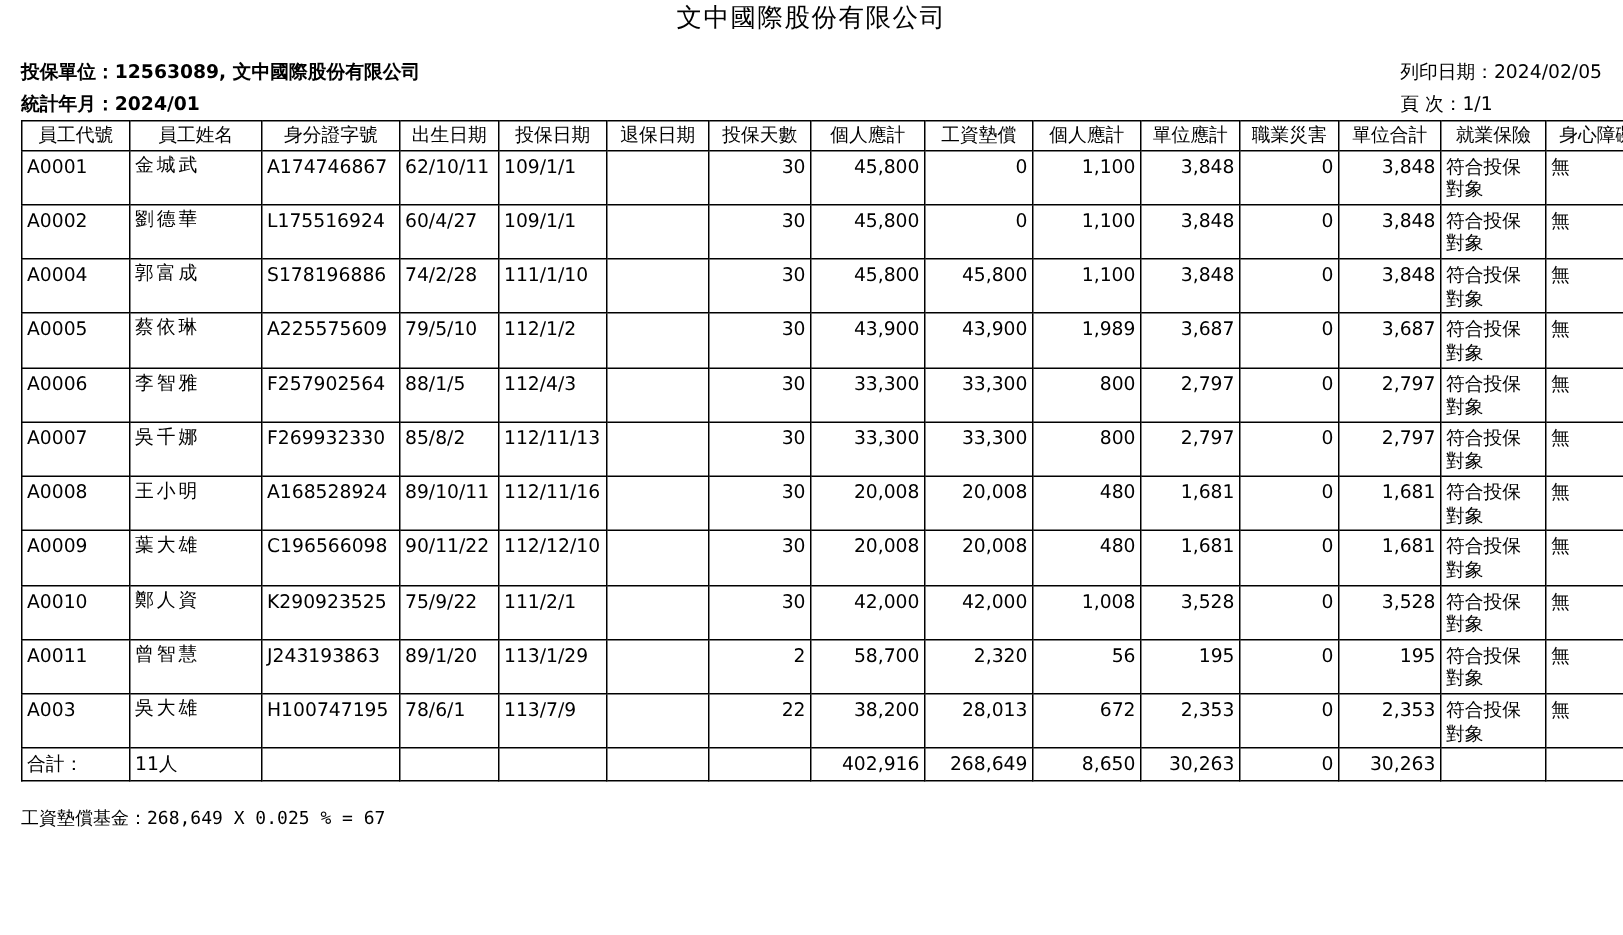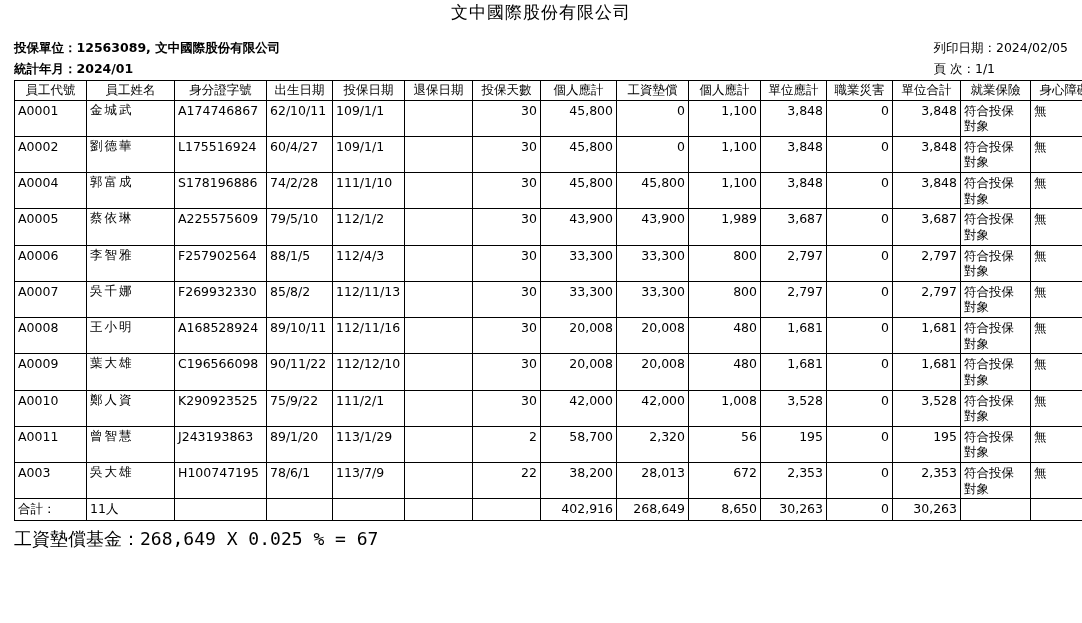--- a/index.html
+++ b/index.html
@@ -68,22 +68,22 @@
     text-align: center;
     height: 17px;
     padding: 1px 2px;
     white-space: nowrap;
   }
   .num { text-align: right; }
   .lft { text-align: left; }
   tbody td { height: 30px; }
   tbody tr.total td { height: 17px; }
   .footer-note {
-    margin-top: 6px;
-    font-size: 18px;
+    margin-top: 16px;
+    font-size: 12px;
     font-family: "DejaVu Sans Mono", "Liberation Mono", monospace;
   }
   .name-cell { letter-spacing: 2px; font-family: Liberation Serif, serif; }
   .total-label { padding-left: 2px; margin-top: 28px; }
   .total-count { padding-left: 28px; }
 </style>
 </head>
 <body>
 
 <div class="page">

